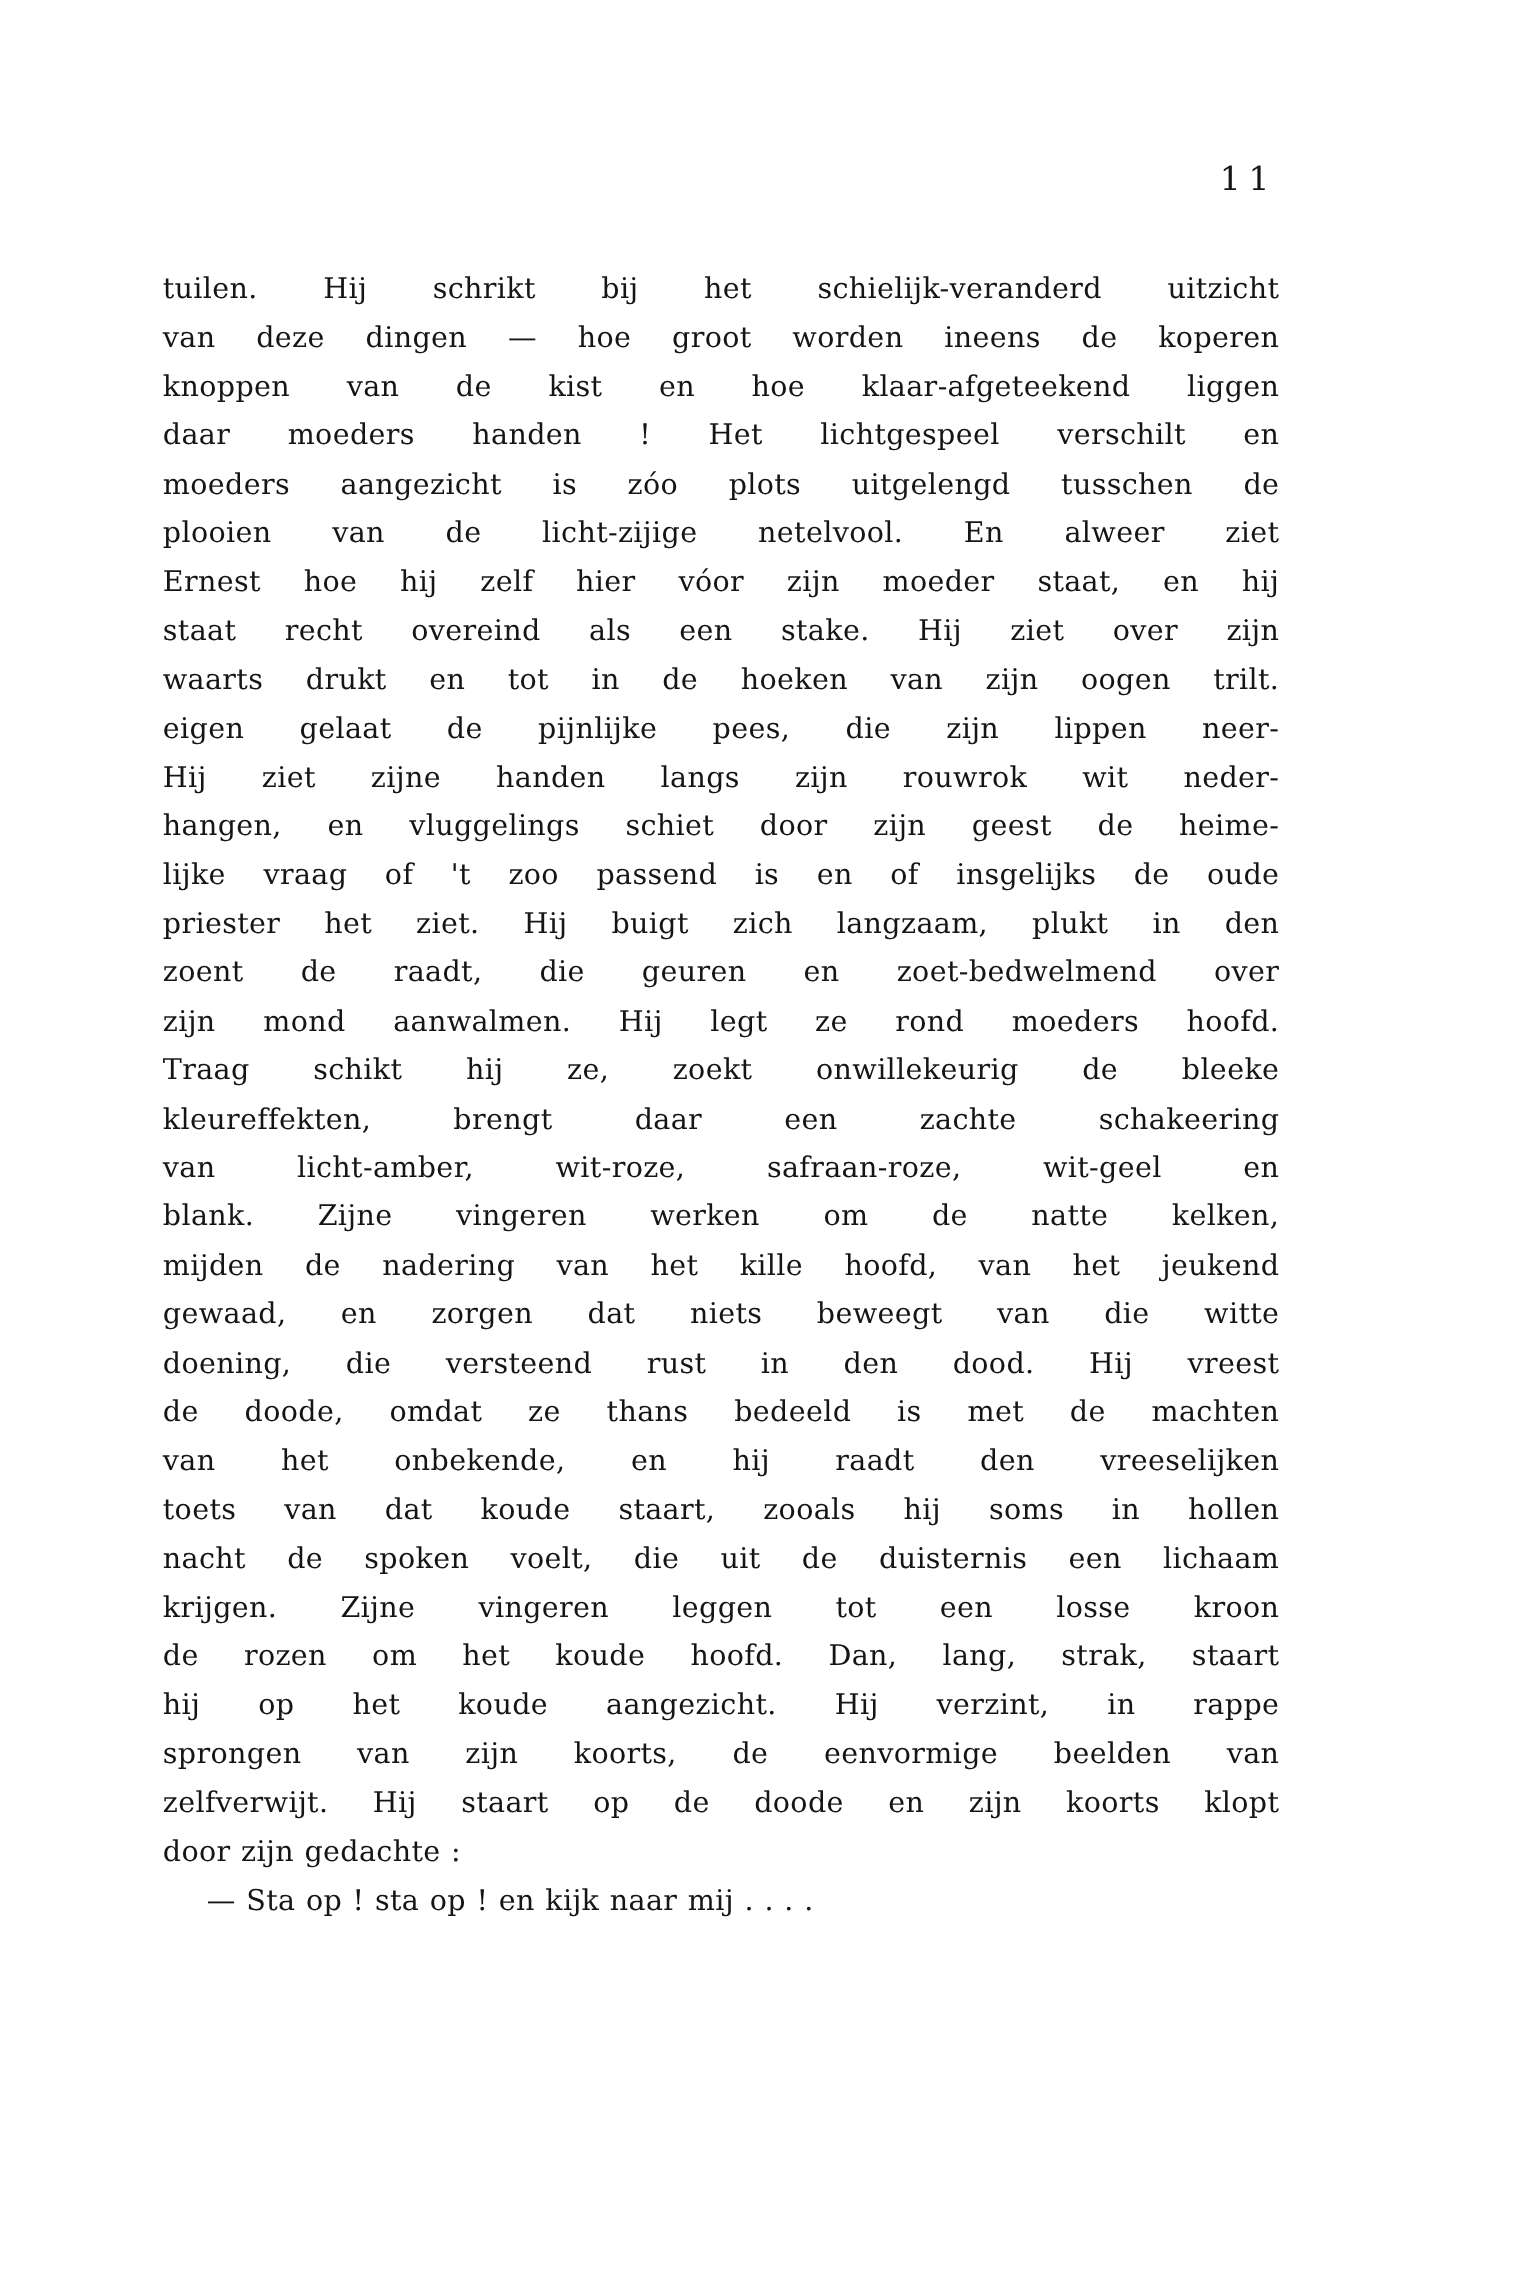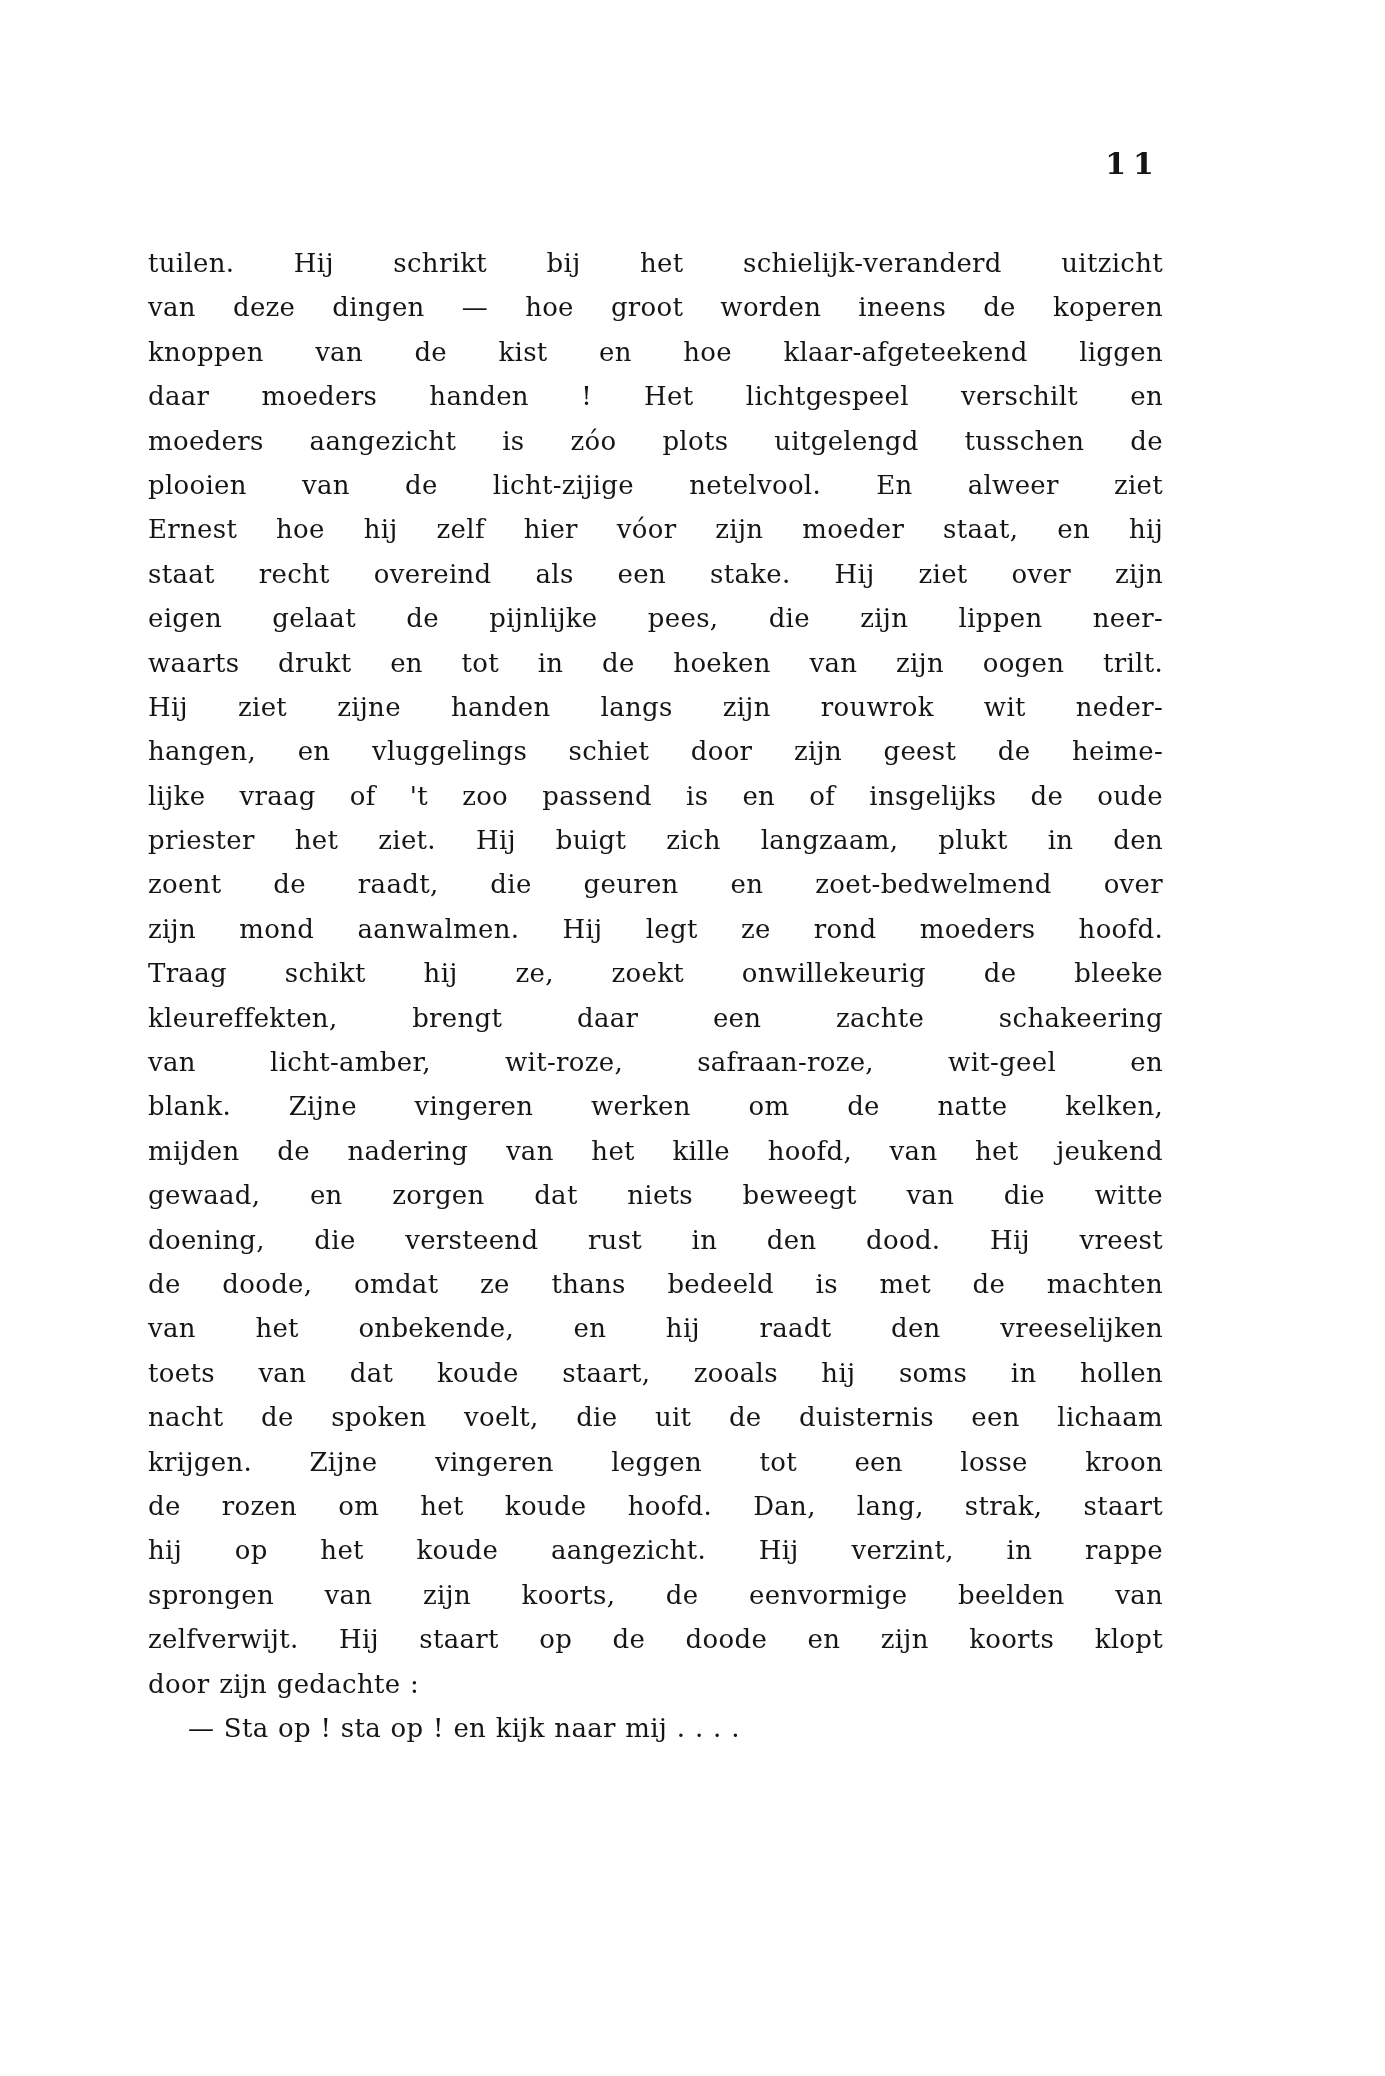--- a/index.html
+++ b/index.html
@@ -16,21 +16,21 @@
     overflow: hidden;
   }
   .page-number {
     position: absolute;
     left: 148px;
     top: 146px;
     width: 1013px;
     text-align: right;
     font-size: 30px;
     letter-spacing: 7px;
-    font-weight: 700;
+    font-weight: 400;
     color: #161616;
   }
   .text-block {
     position: absolute;
     left: 148px;
     top: 241px;
     width: 1015px;
   }
   .line {
     font-size: 26px;
@@ -57,22 +57,22 @@
 
 <div class="text-block">
   <div class="line">tuilen. Hij schrikt bij het schielijk-veranderd uitzicht</div>
   <div class="line">van deze dingen — hoe groot worden ineens de koperen</div>
   <div class="line">knoppen van de kist en hoe klaar-afgeteekend liggen</div>
   <div class="line">daar moeders handen ! Het lichtgespeel verschilt en</div>
   <div class="line">moeders aangezicht is zóo plots uitgelengd tusschen de</div>
   <div class="line">plooien van de licht-zijige netelvool. En alweer ziet</div>
   <div class="line">Ernest hoe hij zelf hier vóor zijn moeder staat, en hij</div>
   <div class="line">staat recht overeind als een stake. Hij ziet over zijn</div>
+  <div class="line">waarts drukt en tot in de hoeken van zijn oogen trilt.</div>
   <div class="line">eigen gelaat de pijnlijke pees, die zijn lippen neer-</div>
-  <div class="line">waarts drukt en tot in de hoeken van zijn oogen trilt.</div>
   <div class="line">Hij ziet zijne handen langs zijn rouwrok wit neder-</div>
   <div class="line">hangen, en vluggelings schiet door zijn geest de heime-</div>
   <div class="line">lijke vraag of 't zoo passend is en of insgelijks de oude</div>
   <div class="line">priester het ziet. Hij buigt zich langzaam, plukt in den</div>
   <div class="line">zoent de raadt, die geuren en zoet-bedwelmend over</div>
   <div class="line">zijn mond aanwalmen. Hij legt ze rond moeders hoofd.</div>
   <div class="line">Traag schikt hij ze, zoekt onwillekeurig de bleeke</div>
   <div class="line">kleureffekten, brengt daar een zachte schakeering</div>
   <div class="line">van licht-amber, wit-roze, safraan-roze, wit-geel en</div>
   <div class="line">blank. Zijne vingeren werken om de natte kelken,</div>

